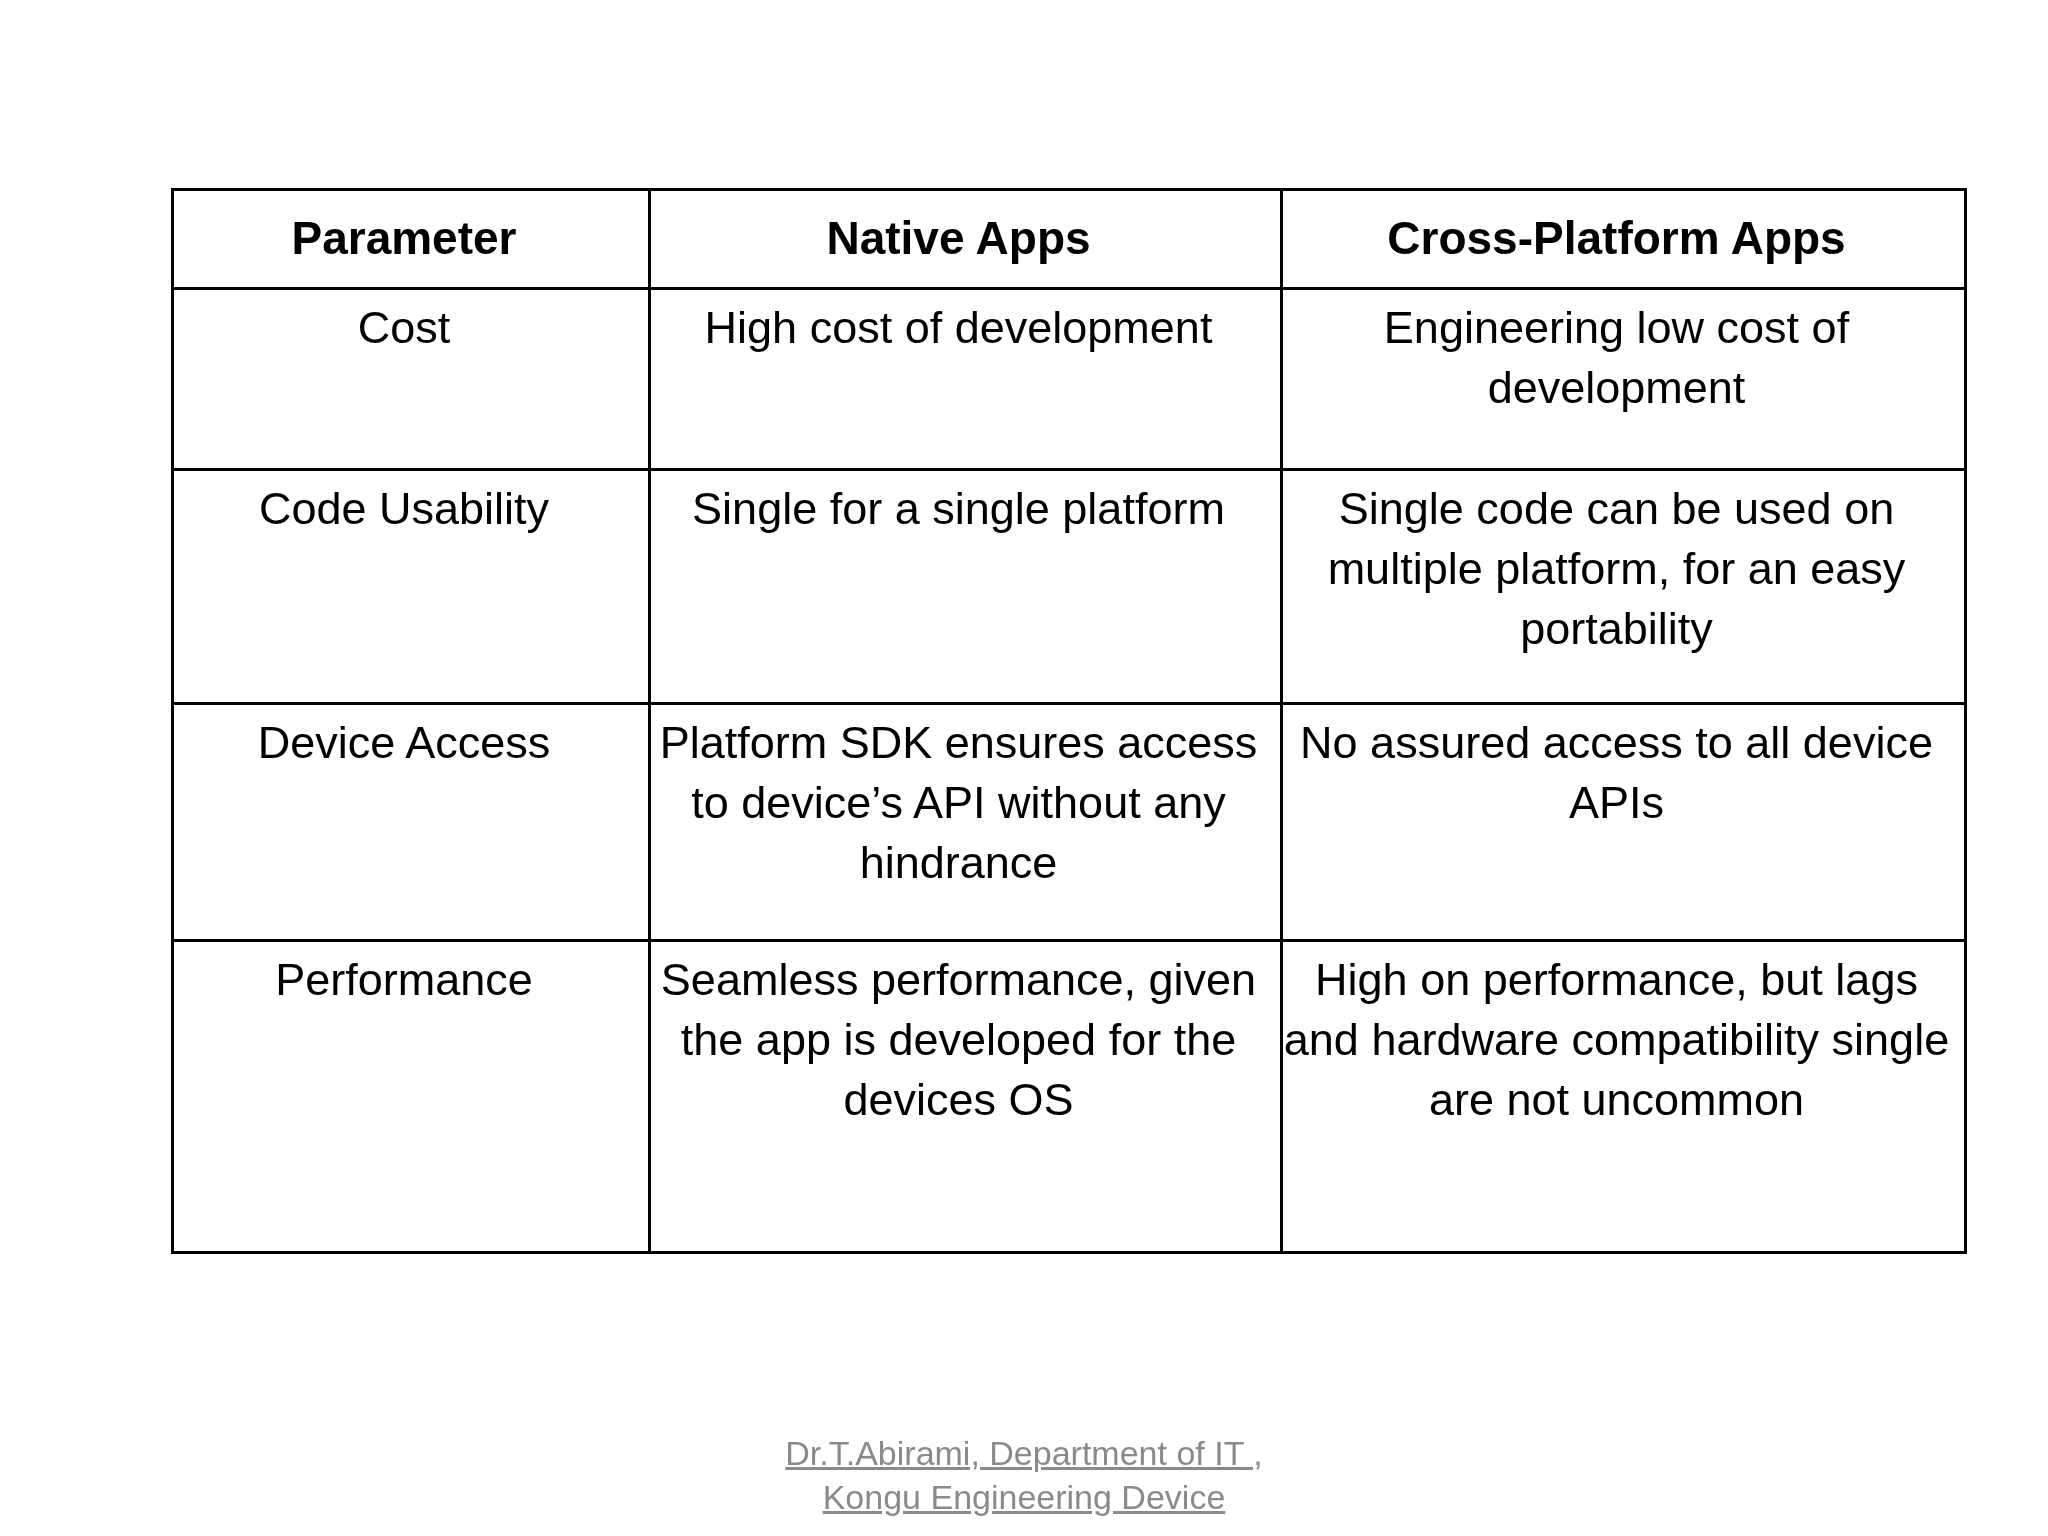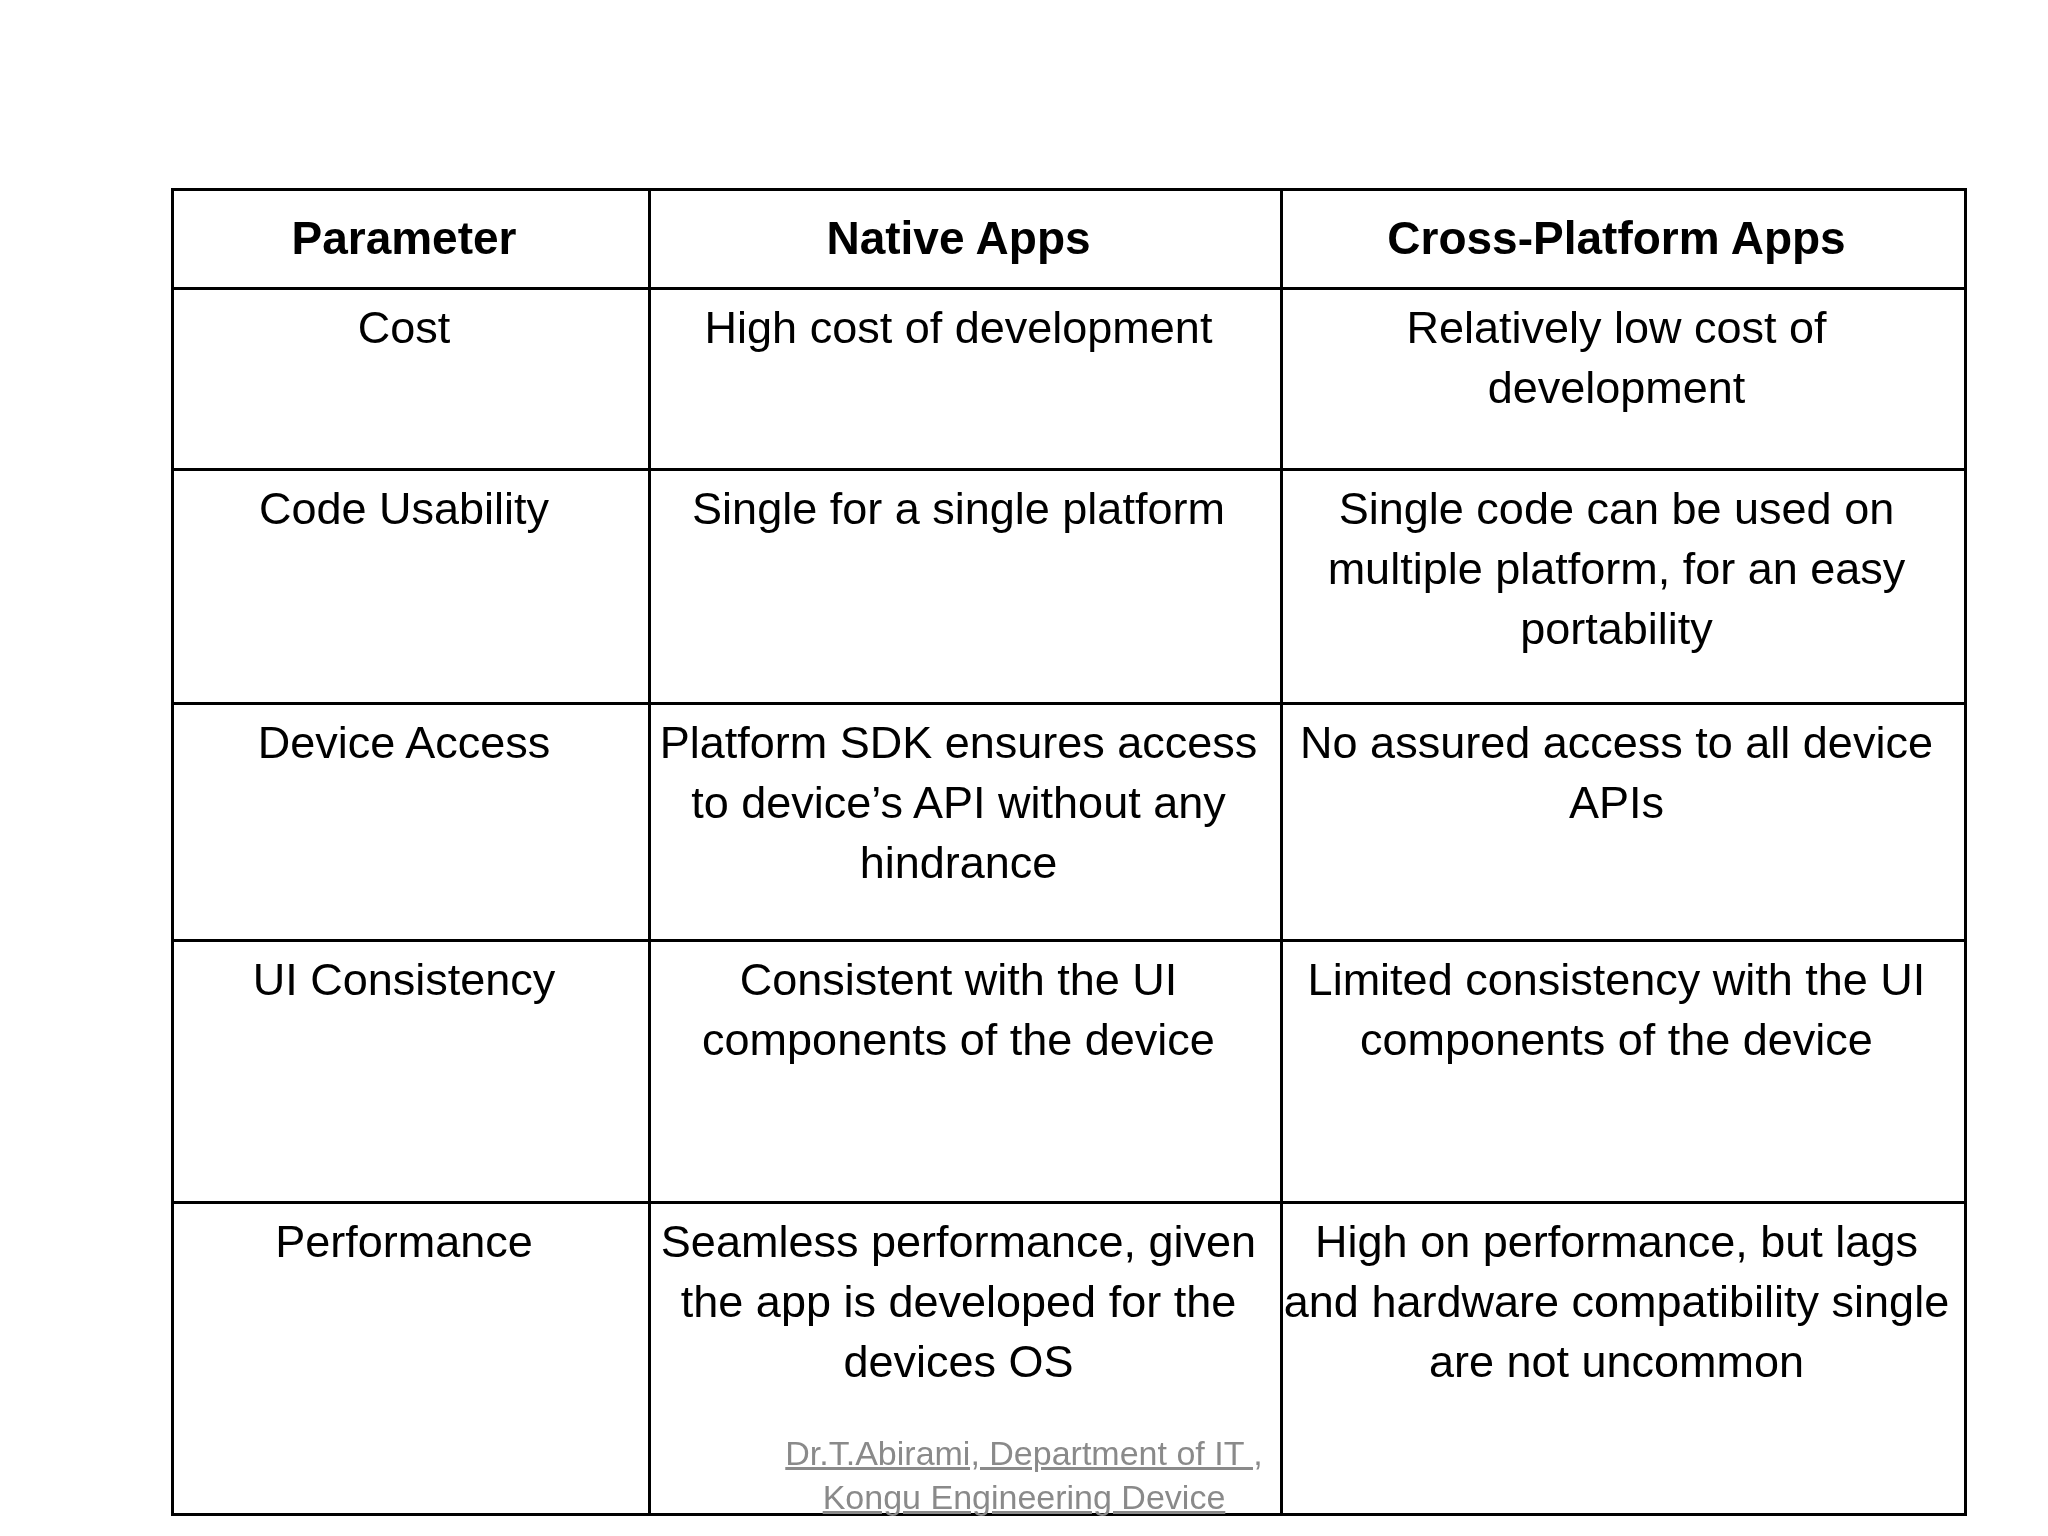--- a/index.html
+++ b/index.html
@@ -93,36 +93,31 @@
       <tr>
         <th>Parameter</th>
         <th>Native Apps</th>
         <th>Cross-Platform Apps</th>
       </tr>
     </thead>
     <tbody>
       <tr class="r1">
         <td>Cost</td>
         <td>High cost of development</td>
-        <td>Relatively low cost of development</td>
+        <td>Engineering low cost of development</td>
       </tr>
       <tr class="r2">
         <td>Code Usability</td>
         <td>Single for a single platform</td>
         <td>Single code can be used on multiple platform, for an easy portability</td>
       </tr>
       <tr class="r3">
         <td>Device Access</td>
         <td>Platform SDK ensures access to device’s API without any hindrance</td>
         <td>No assured access to all device APIs</td>
-      </tr>
-      <tr class="r4">
-        <td>UI Consistency</td>
-        <td>Consistent with the UI components of the device</td>
-        <td>Limited consistency with the UI components of the device</td>
       </tr>
       <tr class="r5">
         <td>Performance</td>
         <td>Seamless performance, given the app is developed for the devices OS</td>
         <td>High on performance, but lags and hardware compatibility single are not uncommon</td>
       </tr>
     </tbody>
   </table>
 
   <div class="footer-note">

